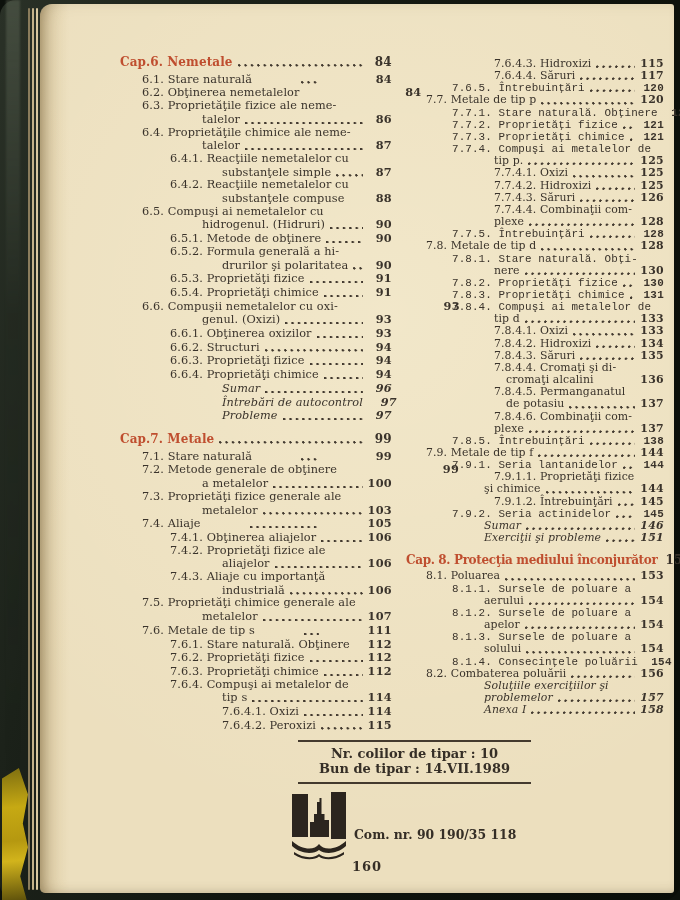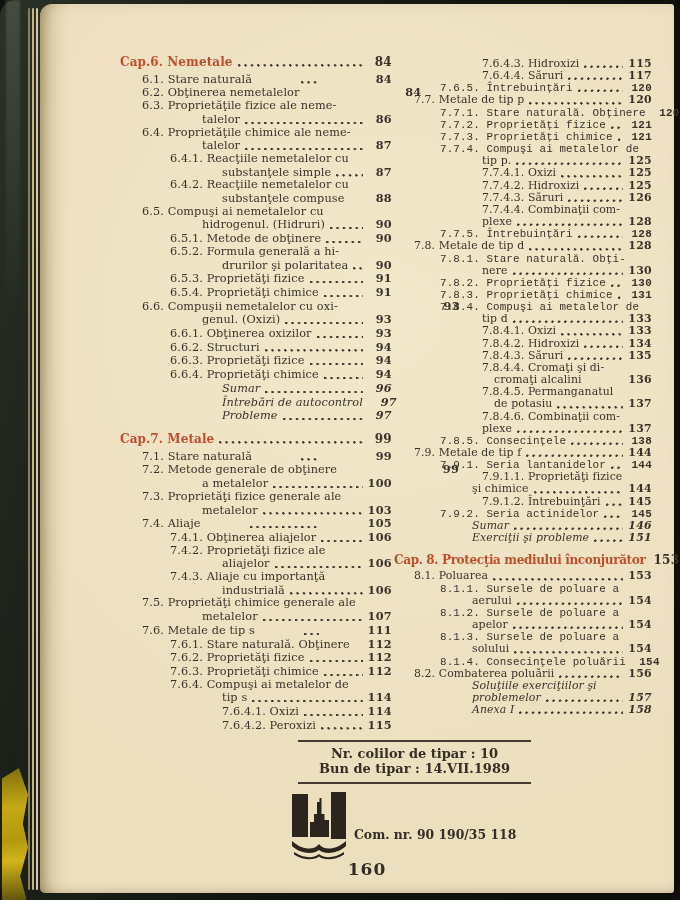--- a/index.html
+++ b/index.html
@@ -26,21 +26,21 @@
     background:
       radial-gradient(120% 90% at 55% 35%,rgba(255,250,228,.30),rgba(0,0,0,0) 65%),
       linear-gradient(90deg,#d9c79c 0px,#e6d6b0 10px,#ecdfbe 30px),
       #ecdfbe;
     border-radius:12px 3px 3px 5px;
     box-shadow:inset 14px 0 20px -12px rgba(92,72,40,.55), inset 0 -6px 14px -10px rgba(92,72,40,.4);
     color:#3a332b;}
   
   .col{position:absolute;font-size:11.3px;letter-spacing:.1px;}
   .col-left{left:80px;top:52px;width:272px;line-height:12.7px;}
-  .col-right{left:354px;top:54px;width:258px;line-height:12.15px;font-size:10.9px;}
+  .col-right{left:366px;top:54px;width:258px;line-height:12.15px;font-size:10.9px;}
   .line{display:flex;align-items:baseline;}
   .txt{white-space:pre;flex:0 0 auto;}
   .dots{flex:1 1 0;min-width:0;align-self:stretch;margin:0 3px 0 5px;
     background-image:radial-gradient(circle at 1.2px 72%,rgba(56,47,38,.95) 1.05px,rgba(0,0,0,0) 1.4px);
     background-size:6.4px 100%;background-repeat:repeat-x;}
   .dots.hide{background:none;}
   .pg{flex:0 0 26px;text-align:right;font-weight:700;letter-spacing:.3px;white-space:pre;}
   .chapter{color:var(--chapter-red,#bf4e2f);font-weight:700;font-size:12px;margin:10px 0 4px;}
   .chapter:first-child{margin-top:0;}
   .chapter .pg{color:#3a332b;}
@@ -56,21 +56,21 @@
   .colophon{position:absolute;left:258px;top:736px;width:233px;
     border-top:2px solid #44true3a2e;border-top:2px solid #443a2e;border-bottom:2px solid #443a2e;
     padding:4px 0 6px;text-align:center;font-weight:700;font-size:13px;line-height:15px;color:#352e26;}
   
   .imprint{position:absolute;left:250px;top:786px;width:330px;}
   .logo{position:absolute;left:0;top:2px;width:58px;height:72px;}
   .imprint-text{position:absolute;left:64px;top:0;font-weight:700;color:#352e26;white-space:pre;}
   .imprint-com{font-size:12.4px;line-height:14px;}
   .imprint-grp{margin-top:8px;font-size:12.1px;line-height:13.4px;}
   .folio{position:absolute;left:297px;top:855px;width:60px;text-align:center;
-    font-weight:700;font-size:17px;color:#352e26;letter-spacing:1px;}
+    font-weight:700;font-size:13px;color:#352e26;letter-spacing:1px;}
 </style>
 </head>
 <body>
 
 <div class="photo">
   <div class="spine-streak"></div>
   <div class="cover-yellow"></div>
   <div class="edge-line edge1"></div>
   <div class="edge-line edge2"></div>
   <div class="edge-line edge3"></div>
@@ -455,21 +455,21 @@
         <div class="line i4">
           <span class="txt">7.8.4.6. Combinaţii com-</span>
           <span class="dots hide"></span>
         </div>
         <div class="line i4">
           <span class="txt">plexe</span>
           <span class="dots"></span>
           <span class="pg">137</span>
         </div>
         <div class="line i2">
-          <span class="txt">7.8.5. Consecinţele</span>
+          <span class="txt">7.8.5. Întrebuinţări</span>
           <span class="dots"></span>
           <span class="pg">138</span>
         </div>
         <div class="line i1">
           <span class="txt">7.9. Metale de tip f</span>
           <span class="dots"></span>
           <span class="pg">144</span>
         </div>
         <div class="line i2">
           <span class="txt">7.9.1. Seria lantanidelor</span>

